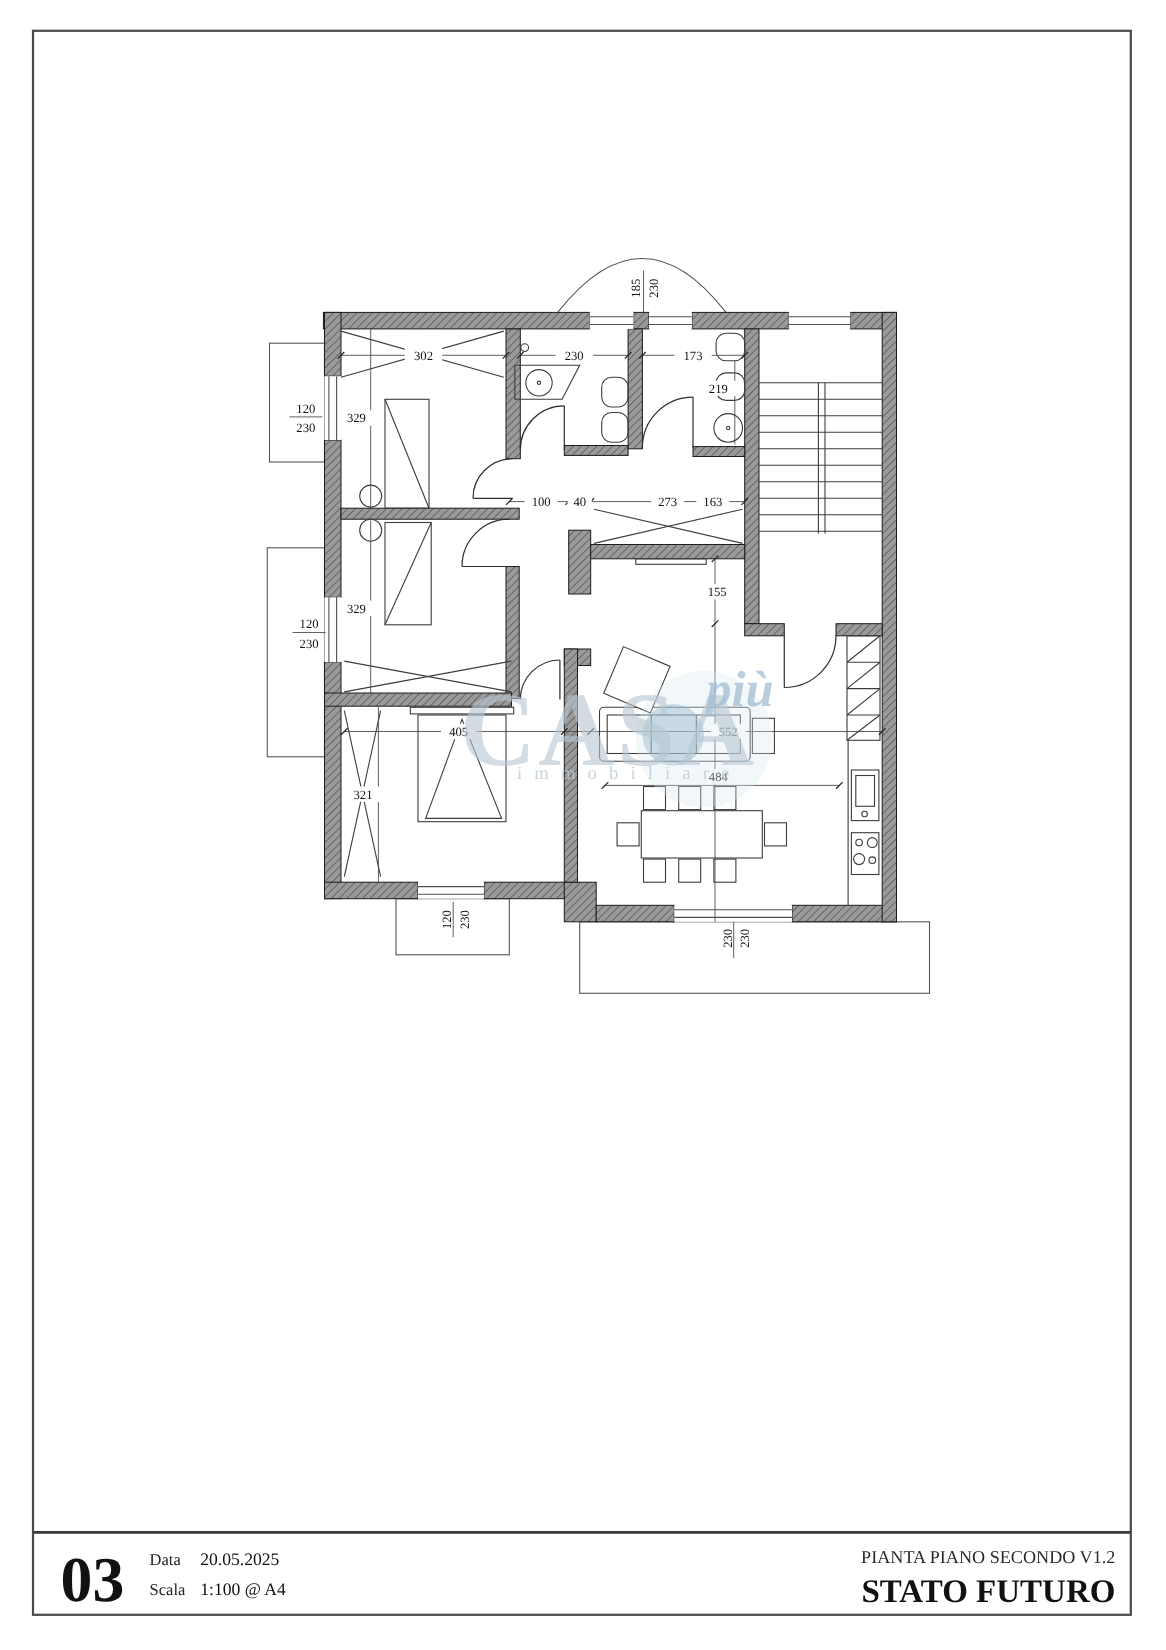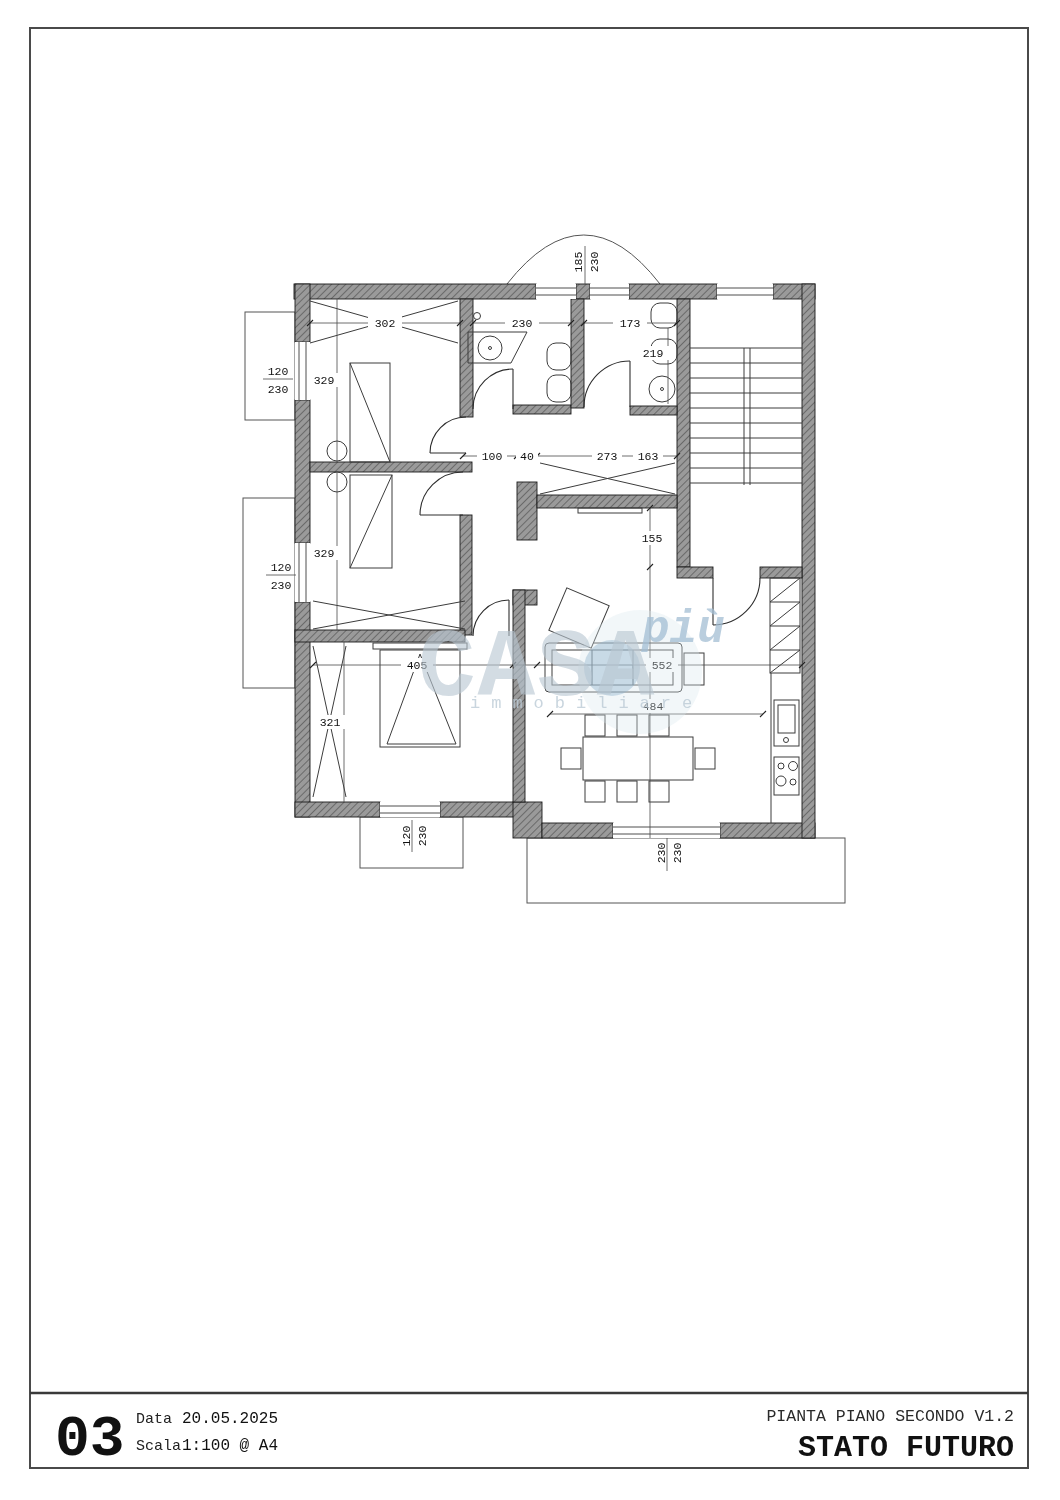--- a/index.html
+++ b/index.html
@@ -1,17 +1,17 @@
 <!DOCTYPE html>
 <html><head>
 <meta charset="utf-8">
 <style>
   html,body{margin:0;padding:0;background:#ffffff;}
   .page{position:relative;width:1060px;height:1500px;background:#ffffff;overflow:hidden;
-        font-family:Liberation Mono, monospace;}
+        font-family:Liberation Serif, serif;}
   svg{position:absolute;left:0;top:0;}
   .wall{fill:url(#hatch);stroke:#1b1b1b;stroke-width:0.9;}
   .win{fill:#ffffff;stroke:none;}
   .glz{stroke:#4f4f4f;stroke-width:1;fill:none;}
   .thin{fill:none;stroke:#3c3c3c;stroke-width:1;}
   .furn{fill:#ffffff;stroke:#3c3c3c;stroke-width:1;}
   .door{fill:none;stroke:#2e2e2e;stroke-width:1.1;}
   .dim{stroke:#4a4a4a;stroke-width:0.8;fill:none;}
   .tick{stroke:#222;stroke-width:1.1;}
   .outline{fill:none;stroke:#555;stroke-width:1;}

